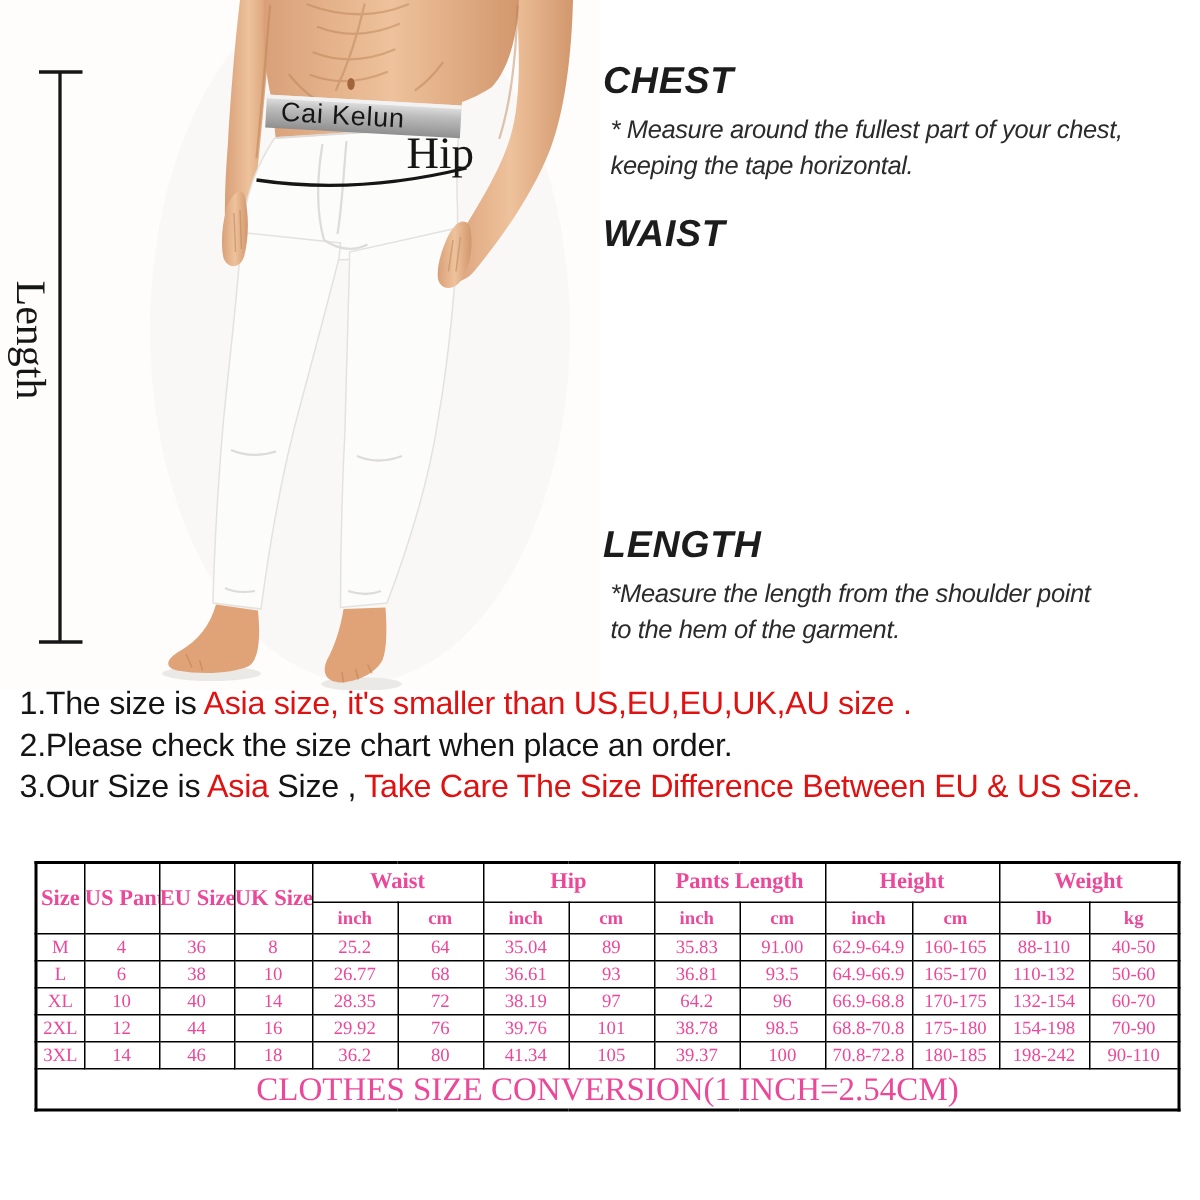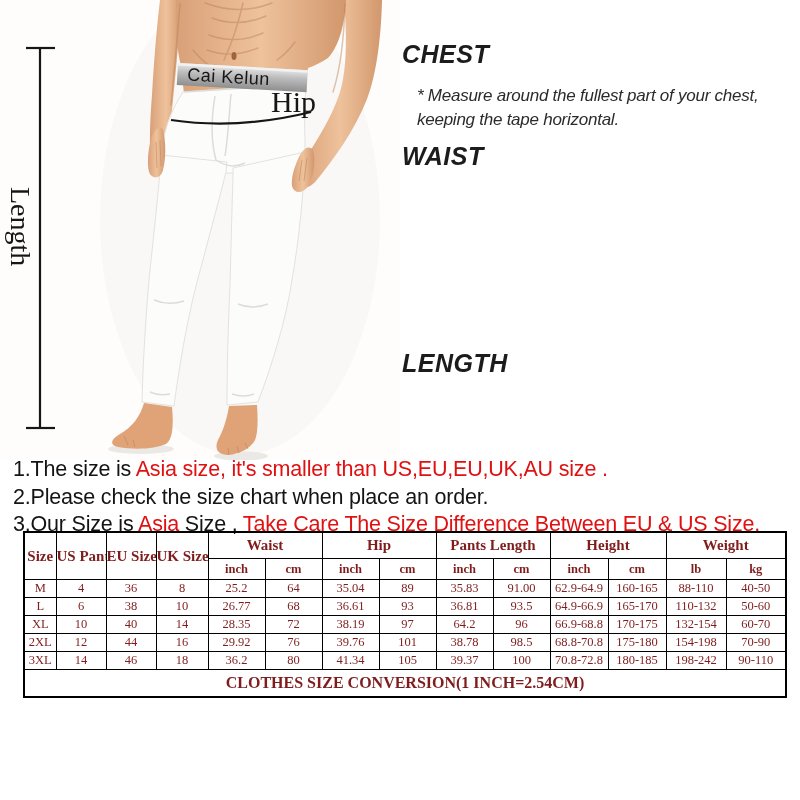--- a/index.html
+++ b/index.html
@@ -5,38 +5,38 @@
   html,body{margin:0;padding:0;background:#ffffff;}
   body{width:800px;height:800px;font-family:"Liberation Sans",sans-serif;}
   .canvas{position:relative;width:800px;height:800px;background:#ffffff;overflow:hidden;}
 
   
   .photo{position:absolute;left:0;top:0;}
 
   
   .guide-section{position:absolute;left:402px;width:396px;color:#222222;font-style:italic;}
   .guide-section h2{margin:0 0 6px 0;font-size:25px;font-weight:bold;letter-spacing:0.5px;color:#1c1c1c;}
-  .guide-section p{margin:15px;font-size:17px;letter-spacing:-0.25px;line-height:23.5px;white-space:pre;color:#2b2b2b;}
+  .guide-section p{margin:5px;font-size:17px;letter-spacing:-0.25px;line-height:23.5px;white-space:pre;color:#2b2b2b;}
   #sec-chest{top:40px;}
   #sec-waist{top:142px;}
   #sec-length{top:349px;}
 
   
   .notes{position:absolute;left:13px;top:456px;font-size:21.5px;letter-spacing:-0.2px;line-height:27.6px;white-space:pre;}
 
   
-  .size-table{position:absolute;left:23px;top:531px;width:760px;border-collapse:collapse;table-layout:fixed;
-              font-family:"Liberation Serif",serif;color:#7f1d1d;border:2px solid #000;}
+  .size-table{position:absolute;left:23px;top:574px;width:760px;border-collapse:collapse;table-layout:fixed;
+              font-family:"Liberation Serif",serif;color:#ec4899;border:2px solid #000;}
   .size-table th,.size-table td{border:1px solid #000;text-align:center;vertical-align:middle;padding:0;
               white-space:nowrap;overflow:hidden;}
   .size-table thead tr.group-row th{height:25px;font-size:15px;font-weight:bold;}
   .size-table thead th.plainth{font-size:14px;}
   .size-table thead tr.sub-row th{height:20px;font-size:12.5px;font-weight:bold;}
   .size-table tbody td{height:17px;font-size:12.5px;}
-  .size-table tfoot td{height:26px;font-size:16px;font-weight:bold;}
+  .size-table tfoot td{height:26px;font-size:22px;}
 </style>
 </head>
 <body>
 
 <div class="canvas">
 
   <svg class="photo" width="400" height="460" viewBox="0 0 400 460">
     <defs>
       <linearGradient id="skin" x1="0" y1="0" x2="1" y2="0">
         <stop offset="0" stop-color="#d9a078"></stop>
@@ -125,20 +125,22 @@
   <div class="guide-section" id="sec-chest">
     <h2>CHEST</h2>
     <p>* Measure around the fullest part of your chest,
 keeping the tape horizontal.</p>
   </div>
   <div class="guide-section" id="sec-waist">
     <h2>WAIST</h2>
   </div>
   <div class="guide-section" id="sec-length">
     <h2>LENGTH</h2>
+    <p>*Measure the length from the shoulder point
+to the hem of the garment.</p>
   </div>
 
   <div class="notes" id="notes-box"><div><span style="color: rgb(20, 20, 20);">1.The size is </span><span style="color: rgb(224, 17, 17);">Asia size, it's smaller than US,EU,EU,UK,AU size .</span></div><div><span style="color: rgb(20, 20, 20);">2.Please check the size chart when place an order.</span></div><div><span style="color: rgb(20, 20, 20);">3.Our Size is </span><span style="color: rgb(224, 17, 17);">Asia</span><span style="color: rgb(20, 20, 20);"> Size , </span><span style="color: rgb(224, 17, 17);">Take Care The Size Difference Between EU &amp; US Size.</span></div></div>
 
   <table class="size-table">
     <colgroup>
       <col style="width:32px">
         <col style="width:50px">
         <col style="width:50px">
         <col style="width:52px">

